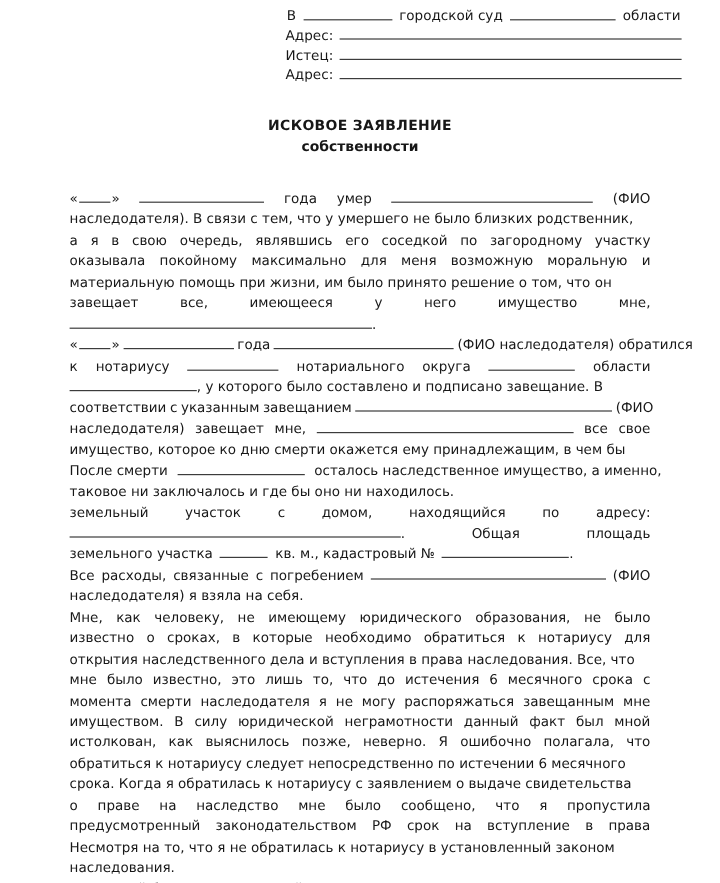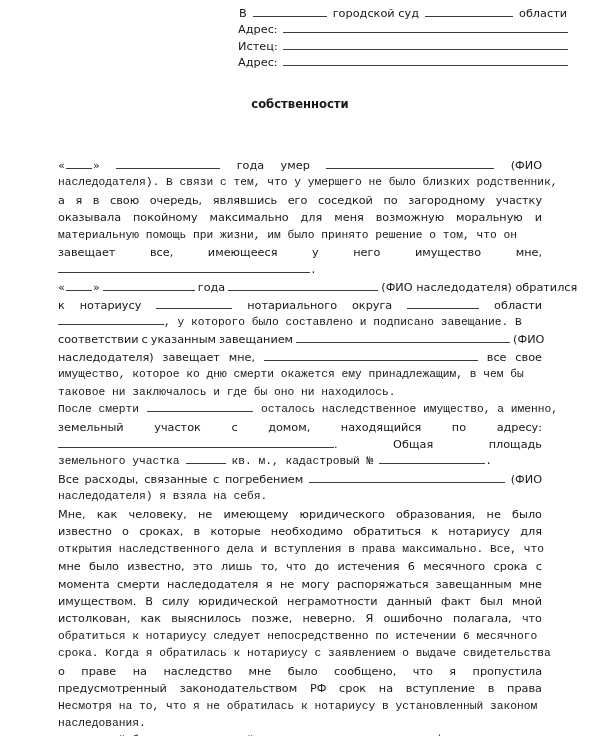--- a/index.html
+++ b/index.html
@@ -96,21 +96,20 @@
     justify-content: space-between;
   }
   .ln.just > .sp {
     flex: 1 1 auto;
     min-width: 3px;
   }
   .ln .w { flex: 0 0 auto; }
   
   .ln.flow {
     white-space: pre;
-    font-family: Liberation Mono, monospace;
   }
   .ln.flow .w { white-space: pre; }
 
   .quote-slot {
     display: inline-flex;
     align-items: baseline;
     flex: 0 0 auto;
   }
   .r-q    { width: 26px; margin: 0 1px; }
   .r-date { width: 104px; }
@@ -152,20 +151,21 @@
     </div>
 
     <div class="header-line">
       <span class="lbl">Адрес:</span>
       <span class="rule grow r-addr"></span>
     </div>
 
   </div>
 
   <div class="title-block">
+    <div class="title-main">ИСКОВОЕ ЗАЯВЛЕНИЕ</div>
     <div>собственности</div>
   </div>
 
   <div class="body-block">
 
     <div class="ln just">
       <span class="w quote-slot">
         <span>«</span>
           <span class="rule r-q"></span>
           <span>»</span>
@@ -314,25 +314,25 @@
       <span class="w">все</span>
         <span class="sp"></span>
       <span class="w">свое</span>
     </div>
 
     <div class="ln flow">
       <span class="w">имущество, которое ко дню смерти окажется ему принадлежащим, в чем бы</span>
     </div>
 
     <div class="ln flow">
+      <span class="w">После смерти</span><span class="w" style="width:8px"></span><span class="w rule r-cad"></span><span class="w" style="width:8px"></span><span class="w">осталось наследственное имущество, а именно,</span>
+    </div>
+
+    <div class="ln flow">
       <span class="w">таковое ни заключалось и где бы оно ни находилось.</span>
-    </div>
-
-    <div class="ln flow">
-      <span class="w">После смерти</span><span class="w" style="width:8px"></span><span class="w rule r-cad"></span><span class="w" style="width:8px"></span><span class="w">осталось наследственное имущество, а именно,</span>
     </div>
 
     <div class="ln just">
       <span class="w">земельный</span>
         <span class="sp"></span>
       <span class="w">участок</span>
         <span class="sp"></span>
       <span class="w">с</span>
         <span class="sp"></span>
       <span class="w">домом,</span>
@@ -415,21 +415,21 @@
       <span class="w">обратиться</span>
         <span class="sp"></span>
       <span class="w">к</span>
         <span class="sp"></span>
       <span class="w">нотариусу</span>
         <span class="sp"></span>
       <span class="w">для</span>
     </div>
 
     <div class="ln flow">
-      <span class="w">открытия наследственного дела и вступления в права максимально. Все, что</span>
+      <span class="w">открытия наследственного дела и вступления в права наследования. Все, что</span>
     </div>
 
     <div class="ln just">
       <span class="w">мне</span>
         <span class="sp"></span>
       <span class="w">было</span>
         <span class="sp"></span>
       <span class="w">известно,</span>
         <span class="sp"></span>
       <span class="w">это</span>

